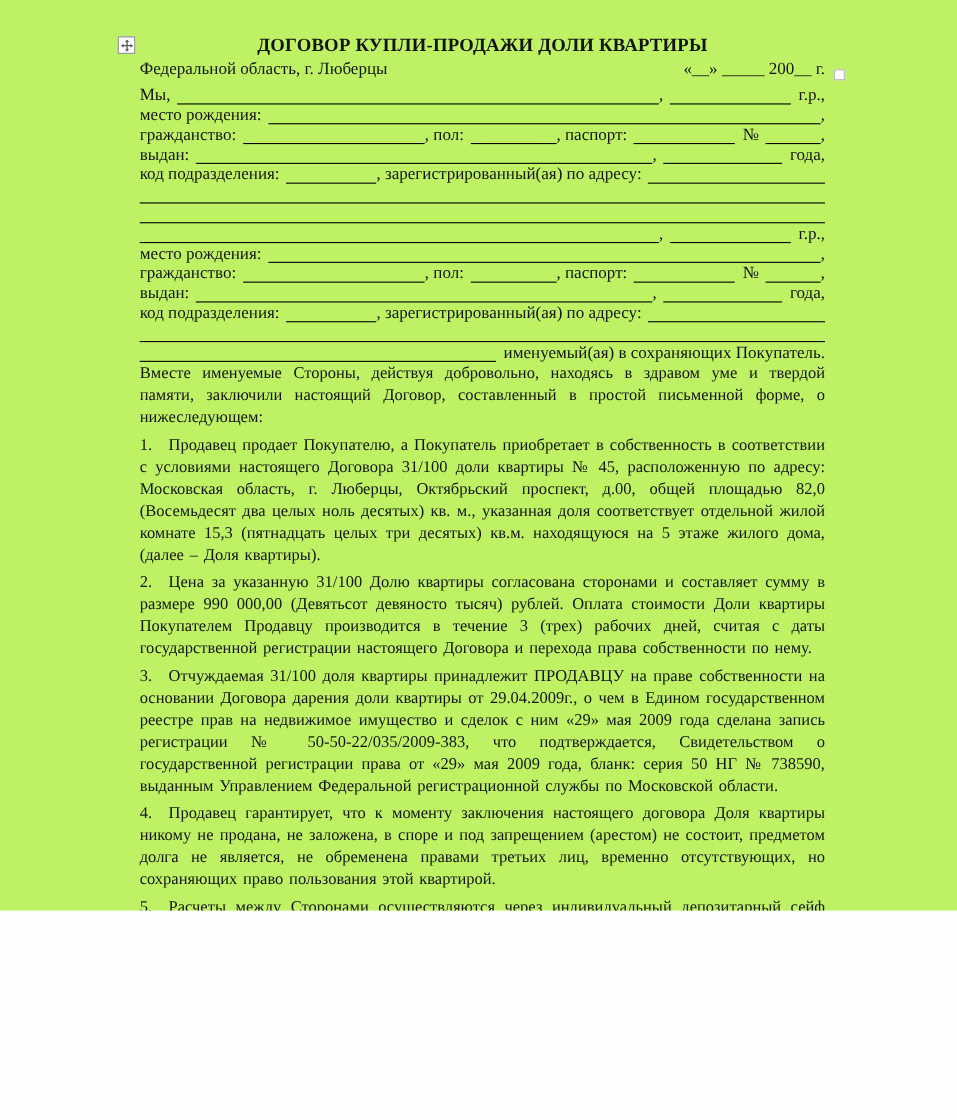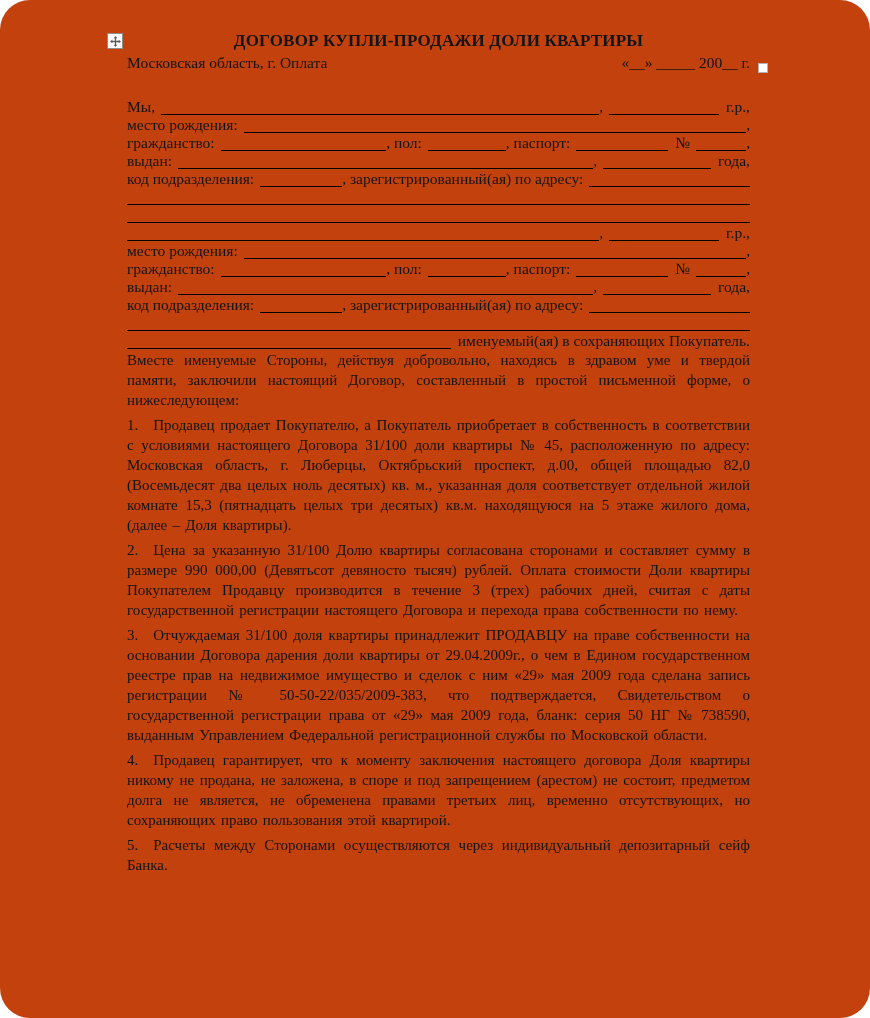--- a/index.html
+++ b/index.html
@@ -4,24 +4,23 @@
 <style>
   * { box-sizing: border-box; margin: 0; padding: 0; }
   html, body { width: 870px; background: #fefefe; }
   body {
     font-family: "Liberation Serif", "DejaVu Serif", serif;
     color: #141414;
   }
   .page {
     position: relative;
     width: 870px;
-    height: 1018px;
-    background: #c2410c;
+    height: 828px;
+    background: #bef264;
     overflow: hidden;
-    border-radius: 30px;
   }
   .content {
     position: absolute;
     left: 127px;
     top: 30px;
     width: 623px;
   }
   .doc-title {
     text-align: center;
     font-weight: bold;
@@ -54,21 +53,21 @@
     position: absolute;
     left: 758px;
     top: 63px;
     width: 10px;
     height: 10px;
     border: 1px solid #b3b3b3;
     background: #fff;
   }
   
   .party-block { width: 100%; }
-  .party-block.first { margin-top: 24px; }
+  .party-block.first { margin-top: 4px; }
   .frow {
     display: flex;
     height: 18px;
     font-size: 15.5px;
     white-space: nowrap;
     align-items: stretch;
   }
   .lbl { line-height: 18px; }
   .lbl.gapl { margin-left: 7px; }
   .blank {
@@ -108,21 +107,21 @@
     </svg>
   </div>
 
   <div class="anchor-square"></div>
 
   <div class="content">
 
     <div class="doc-title">ДОГОВОР КУПЛИ-ПРОДАЖИ ДОЛИ КВАРТИРЫ</div>
 
     <div class="dateline">
-      <span>Московская область, г. Оплата</span>
+      <span>Федеральной область, г. Люберцы</span>
       <span>«__» _____ 200__ г.</span>
     </div>
 
     <div class="party-block first">
       <div class="frow">
         <span class="lbl">Мы,</span>
         <span class="blank grow"></span>
         <span class="lbl">,</span>
         <span class="blank w110"></span>
         <span class="lbl gapl">г.р.,</span>

